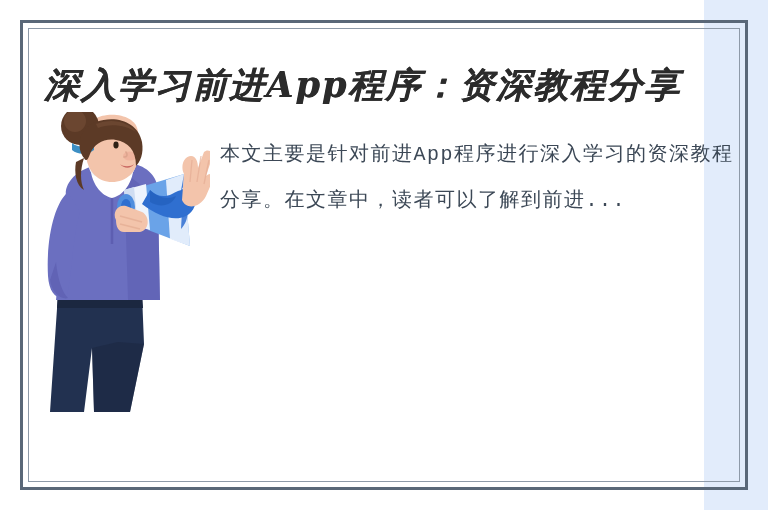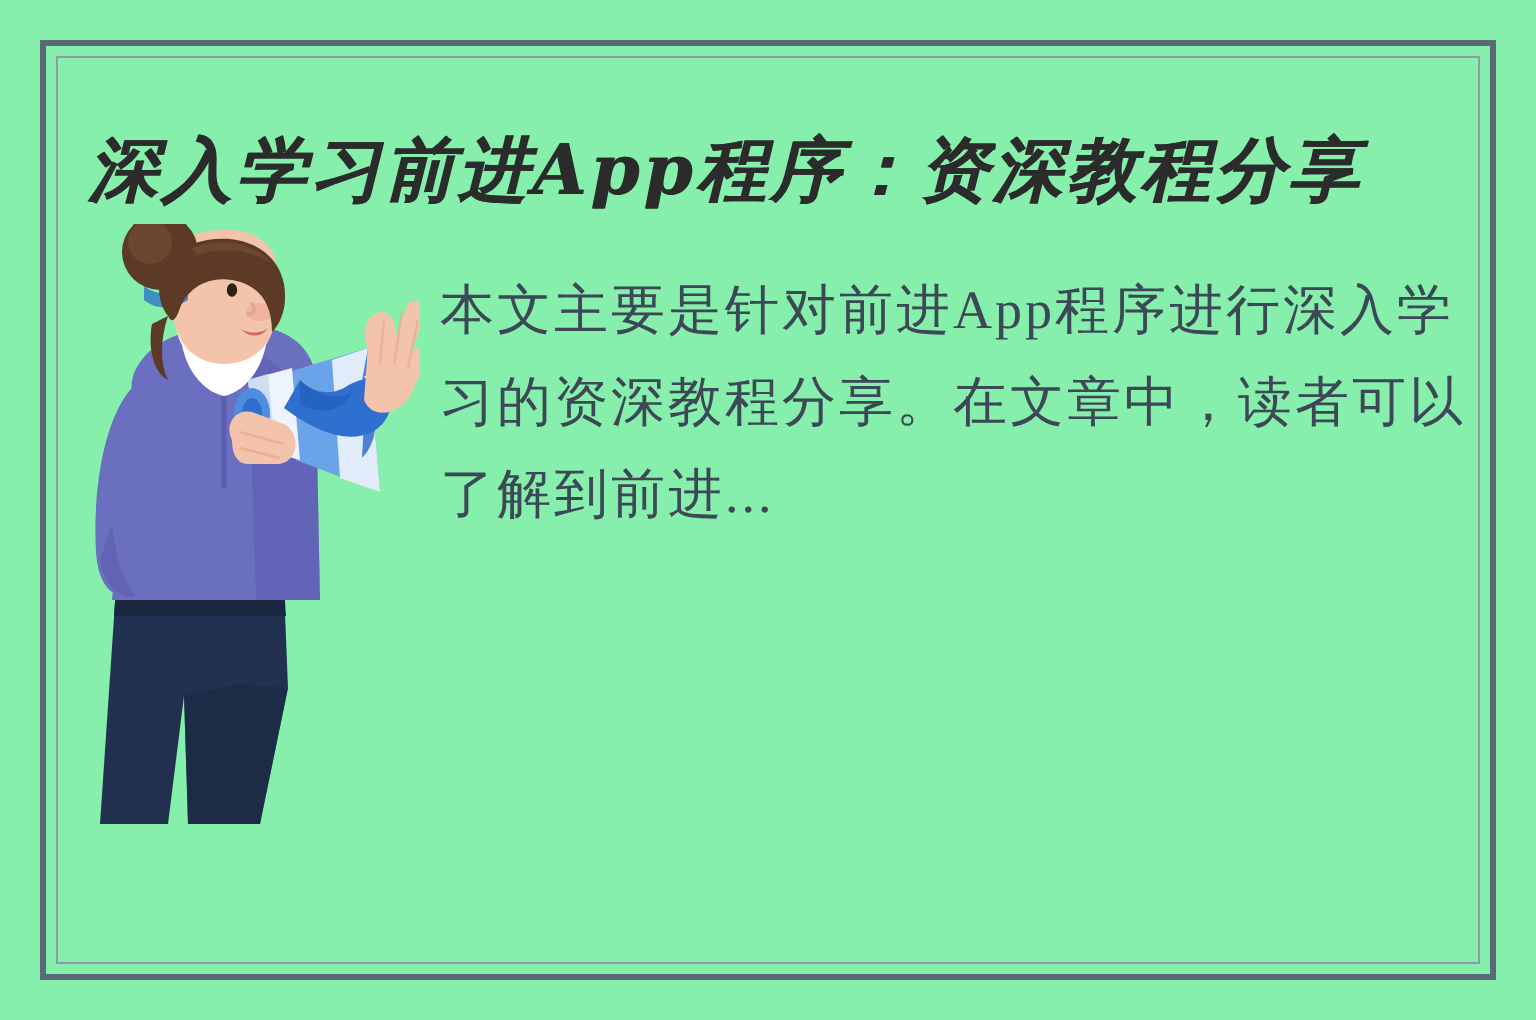--- a/index.html
+++ b/index.html
@@ -9,23 +9,23 @@
   body {
     width: 768px;
     height: 510px;
     overflow: hidden;
     background: #e2ecfb;
     font-family: "Liberation Sans", sans-serif;
   }
 
   #card {
     position: relative;
-    width: 768px;
+    width: 704px;
     height: 510px;
-    background: #86efac;
+    background: #ffffff;
   }
 
   
   #frame-outer {
     position: absolute;
     left: 20px;
     top: 20px;
     width: 728px;
     height: 470px;
     border: 3px solid #5a6878;
@@ -62,22 +62,22 @@
     text-shadow: 0.5px 0 0 #2b2b2b;
   }
 
   
   #excerpt {
     position: absolute;
     left: 220px;
     top: 132px;
     width: 515px;
     color: #3c4856;
-    font-family: Liberation Serif, serif;
-    font-size: 27px;
+    font-family: Liberation Mono, monospace;
+    font-size: 20px;
     line-height: 46px;
     letter-spacing: 1.5px;
     text-align: left;
   }
 
   
   #illustration {
     position: absolute;
     left: 32px;
     top: 112px;

